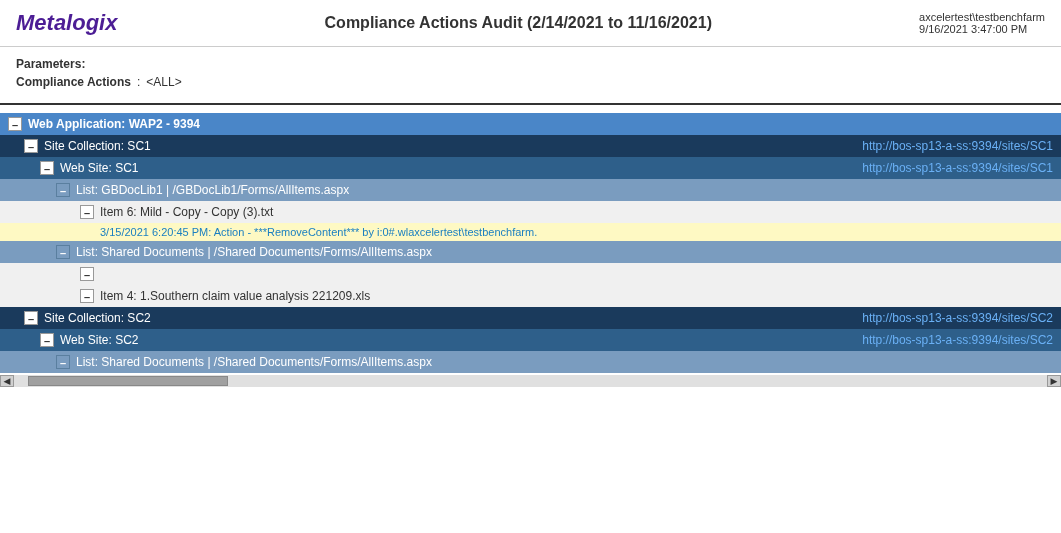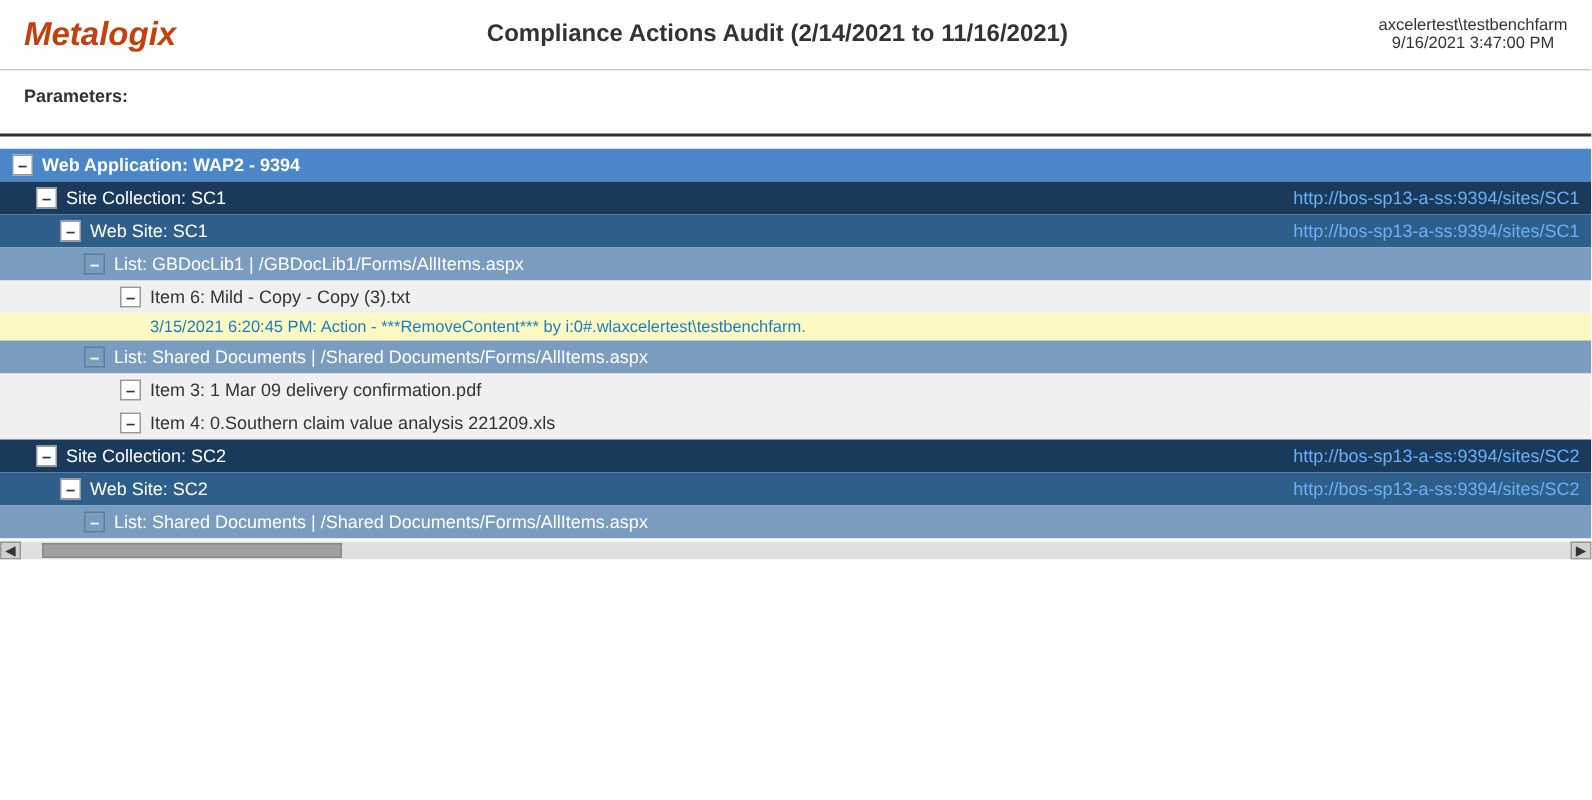--- a/index.html
+++ b/index.html
@@ -1,21 +1,21 @@
 <!DOCTYPE html>
 <html><head>
   <meta charset="utf-8">
   <style>
     * { margin: 0; padding: 0; box-sizing: border-box; }
     body { font-family: Arial, sans-serif; font-size: 12px; background: #fff; color: #333; overflow-x: hidden; }
 
     .header { display: flex; justify-content: space-between; align-items: center; padding: 10px 16px; border-bottom: 1px solid #ccc; }
-    .logo { color: #c2410c; font-size: 22px; font-weight: bold; font-style: italic; }
+    .logo { color: #4c1d95; font-size: 22px; font-weight: bold; font-style: italic; }
     .report-title { font-size: 16px; font-weight: bold; color: #333; }
-    .report-meta { text-align: center; font-size: 11px; color: #333; }
+    .report-meta { text-align: left; font-size: 11px; color: #333; }
 
     .params-section { padding: 10px 16px 6px 16px; }
     .params-label { font-weight: bold; font-size: 12px; margin-bottom: 4px; }
     .params-row { display: flex; align-items: center; gap: 6px; font-size: 12px; }
     .params-row .param-name { font-weight: bold; }
 
     .divider { border: none; border-top: 2px solid #333; margin: 8px 0; }
 
     .tree-container { padding: 0; margin-top: 4px; overflow-x: auto; }
 
@@ -146,20 +146,25 @@
   <div class="logo">Metalogix</div>
   <div class="report-title">Compliance Actions Audit  (2/14/2021 to 11/16/2021)</div>
   <div class="report-meta">
     <div>axcelertest\testbenchfarm</div>
     <div>9/16/2021 3:47:00 PM</div>
   </div>
 </div>
 
 <div class="params-section">
   <div class="params-label">Parameters:</div>
+  <div class="params-row">
+    <span class="param-name">Compliance Actions</span>
+    <span>:</span>
+    <span>&lt;ALL&gt;</span>
+  </div>
 </div>
 
 <hr class="divider">
 
 <div class="tree-container">
 
   <div class="row-web-app">
     <span class="toggle-icon">–</span>
     <span>Web Application: WAP2 - 9394</span>
   </div>
@@ -193,26 +198,25 @@
     <span>3/15/2021 6:20:45 PM: Action - ***RemoveContent*** by i:0#.wlaxcelertest\testbenchfarm.</span>
   </div>
 
   <div class="row-list">
     <span class="toggle-icon-dark">–</span>
     <span>List:  Shared Documents | /Shared Documents/Forms/AllItems.aspx</span>
   </div>
 
   <div class="row-item">
     <span class="toggle-icon">–</span>
-    <span>Item 3: 1  Mar 09 delivery confirmation.pdf</span>
   </div>
 
   <div class="row-item">
     <span class="toggle-icon">–</span>
-    <span>Item 4: 0.Southern claim value analysis 221209.xls</span>
+    <span>Item 4: 1.Southern claim value analysis 221209.xls</span>
   </div>
 
   <div class="row-site-collection">
     <div class="left">
       <span class="toggle-icon">–</span>
       <span>Site Collection: SC2</span>
     </div>
     <span class="url-link">http://bos-sp13-a-ss:9394/sites/SC2</span>
   </div>
 

